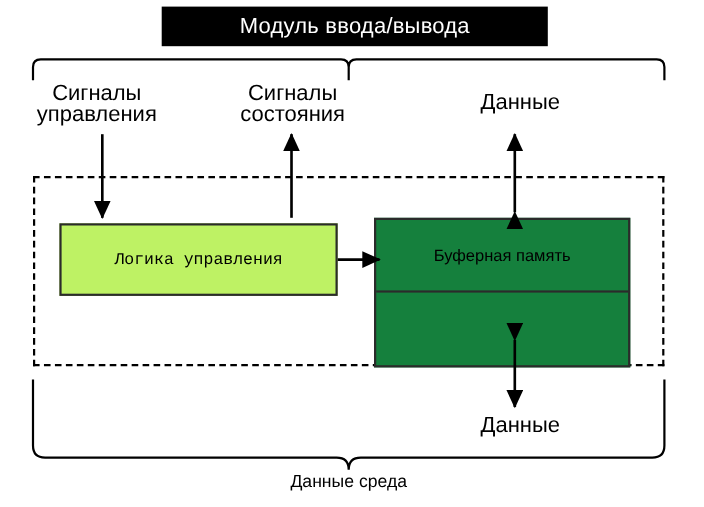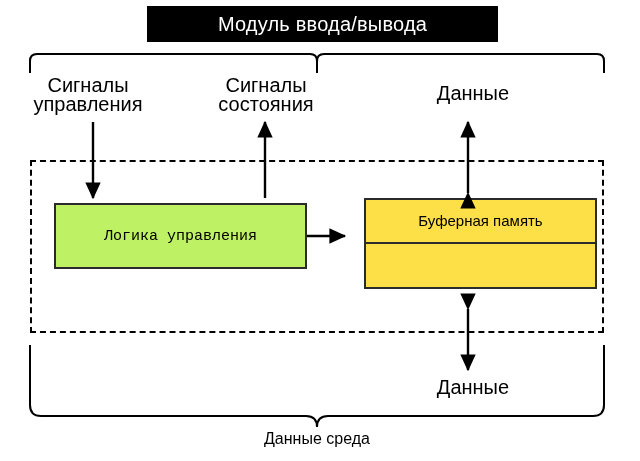--- a/index.html
+++ b/index.html
@@ -84,27 +84,27 @@
     font-family: Liberation Mono, monospace;
   }
   .block-logic {
     left: 54px;
     top: 203px;
     width: 253px;
     height: 66px;
   }
   .stack {
     position: absolute;
-    left: 364px;
+    left: 340px;
     top: 198px;
     width: 233px;
-    height: 91px;
+    height: 136px;
     box-sizing: border-box;
     border: 2.5px solid #2b2b2b;
-    background: #fde047;
+    background: #15803d;
   }
   .stack-half {
     box-sizing: border-box;
     height: 50%;
     display: flex;
     align-items: center;
     justify-content: center;
     font-size: 15px;
     color: #000000;
   }

